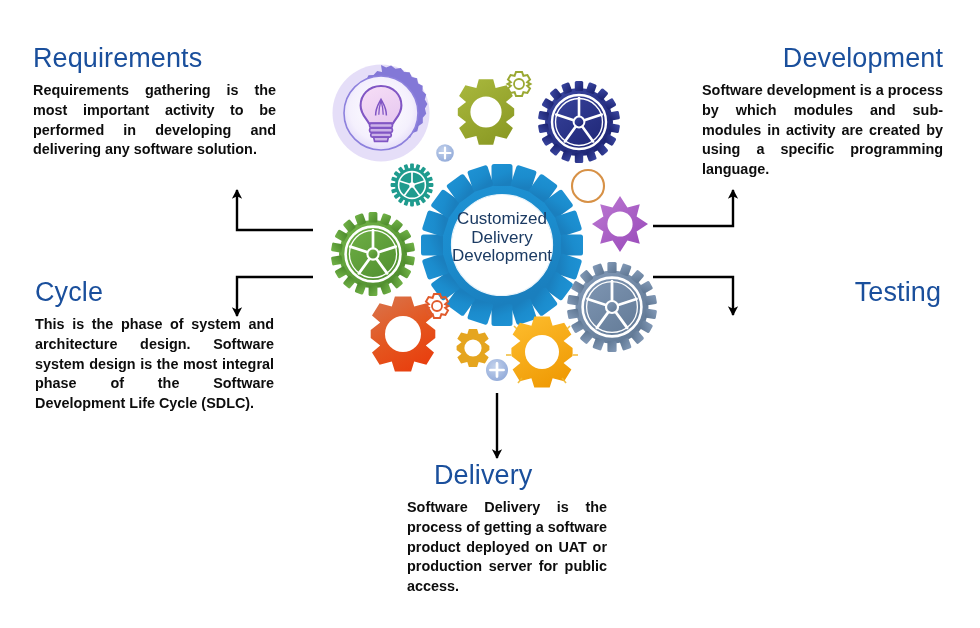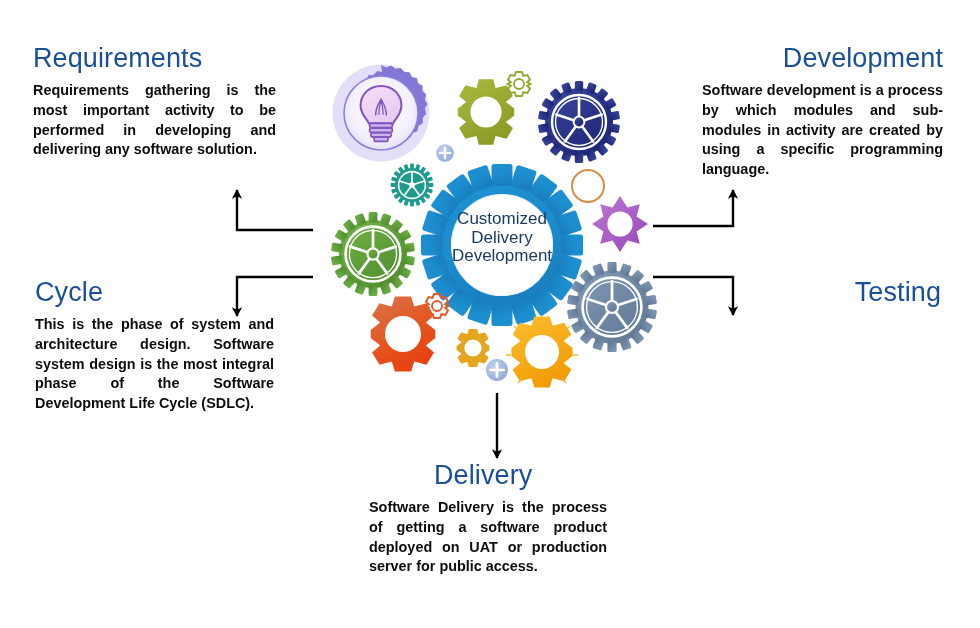--- a/index.html
+++ b/index.html
@@ -39,21 +39,21 @@
   }
   .phase-body {
     color: #0d0d0d;
     font-size: 14.4px;
     line-height: 19.6px;
     text-align: justify;
     text-justify: inter-word;
     margin: 0;
     font-weight: 700;
   }
-  .phase-body.last-center { text-align: justify; }
+  .phase-body.last-center { text-align: justify; margin-left: 38px; }
 
   
   #phase-requirements { left: 33px;  top: 44px;  width: 243px; }
   #phase-design       { left: 35px;  top: 278px; width: 239px; }
   #phase-development  { left: 702px; top: 44px;  width: 241px; }
   #phase-testing      { left: 703px; top: 278px; width: 238px; }
   #phase-delivery     { left: 369px; top: 461px; width: 238px; }
 
   #phase-development .phase-title,
   #phase-testing .phase-title { text-align: right; }

